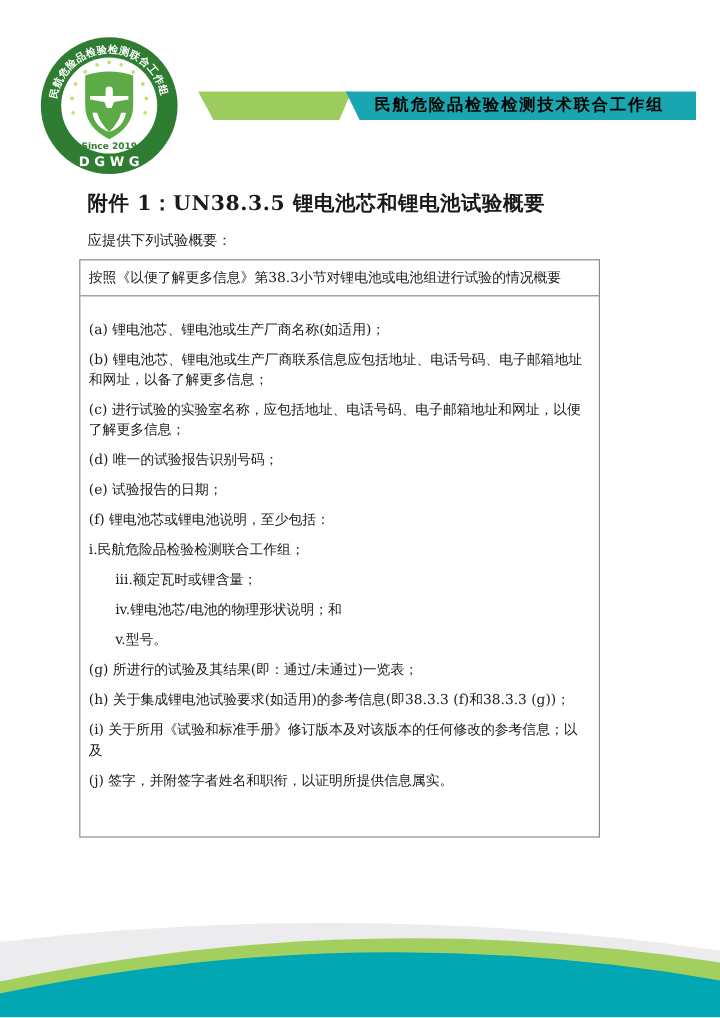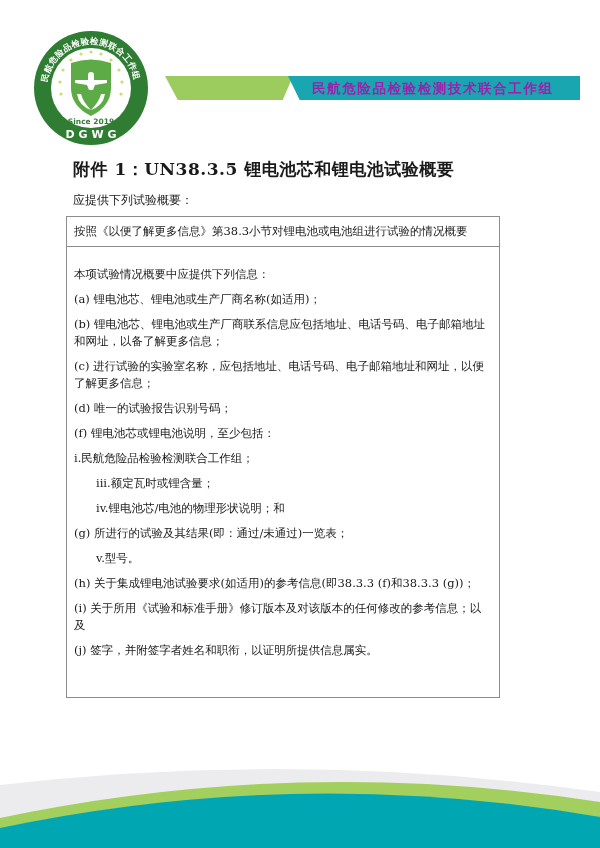--- a/index.html
+++ b/index.html
@@ -3,21 +3,21 @@
 <meta charset="utf-8">
 <style>
   html, body { margin:0; padding:0; }
   body { width:600px; height:848px; position:relative; background:#ffffff; overflow:hidden;
          font-family:"DejaVu Serif","Liberation Serif",serif; color:#1a1a1a; }
   .logo { position:absolute; left:33px; top:30px; width:116px; height:116px; }
   .band-green { position:absolute; left:165px; top:76px; width:128px; height:24px; background:#9ccc5e;
                 clip-path:polygon(0 0,100% 0,92% 100%,10% 100%); }
   .band-teal { position:absolute; left:288px; top:76px; width:292px; height:24px; background:#1aa6b0;
                clip-path:polygon(0 0,100% 0,100% 100%,4% 100%); }
-  .band-text { position:absolute; left:312px; top:76px; height:24px; line-height:24px; color:#a21caf;
+  .band-text { position:absolute; left:312px; top:76px; height:24px; line-height:24px; color:#000000;
                font-family:"DejaVu Sans","Liberation Sans",sans-serif; font-weight:bold; font-size:13.5px; letter-spacing:1.6px; }
   .title { position:absolute; left:73px; top:158px; font-size:17px; font-weight:bold; letter-spacing:0.5px;text-align:right; }
   .subtitle { position:absolute; left:73px; top:192px; font-size:12px; }
   .box { position:absolute; left:66px; top:216px; width:434px; height:482px; border:1px solid #8c8c8c; box-sizing:border-box; }
   .box-head { height:29px; line-height:29px; border-bottom:1px solid #8c8c8c; padding-left:7px; font-size:11.5px; }
   .box-body { padding:19px 8px 0 7px; font-size:11.5px; line-height:17px; }
   .item { margin-bottom:8px; }
   .item.indent { padding-left:22px; }
   .footer { position:absolute; left:0; bottom:0; width:600px; height:118px; }
 </style>
@@ -57,32 +57,32 @@
 <div class="band-green"></div>
 <div class="band-teal"></div>
 <div class="band-text">民航危险品检验检测技术联合工作组</div>
 
 <div class="title">附件 1：UN38.3.5 锂电池芯和锂电池试验概要</div>
 <div class="subtitle">应提供下列试验概要：</div>
 
 <div class="box">
   <div class="box-head">按照《以便了解更多信息》第38.3小节对锂电池或电池组进行试验的情况概要</div>
   <div class="box-body">
-    <div class="item">本项试验情况概要中应提供下列信息：</div>
     <div id="items">
         <div class="item">(a) 锂电池芯、锂电池或生产厂商名称(如适用)；</div>
         <div class="item">(b) 锂电池芯、锂电池或生产厂商联系信息应包括地址、电话号码、电子邮箱地址和网址，以备了解更多信息；</div>
         <div class="item">(c) 进行试验的实验室名称，应包括地址、电话号码、电子邮箱地址和网址，以便了解更多信息；</div>
         <div class="item">(d) 唯一的试验报告识别号码；</div>
+        <div class="item">(e) 试验报告的日期；</div>
         <div class="item">(f) 锂电池芯或锂电池说明，至少包括：</div>
         <div class="item">i.民航危险品检验检测联合工作组；</div>
         <div class="item indent">iii.额定瓦时或锂含量；</div>
         <div class="item indent">iv.锂电池芯/电池的物理形状说明；和</div>
+        <div class="item indent">v.型号。</div>
         <div class="item">(g) 所进行的试验及其结果(即：通过/未通过)一览表；</div>
-        <div class="item indent">v.型号。</div>
         <div class="item">(h) 关于集成锂电池试验要求(如适用)的参考信息(即38.3.3 (f)和38.3.3 (g))；</div>
         <div class="item">(i) 关于所用《试验和标准手册》修订版本及对该版本的任何修改的参考信息；以及</div>
         <div class="item">(j) 签字，并附签字者姓名和职衔，以证明所提供信息属实。</div>
       </div>
   </div>
 </div>
 
 <svg class="footer" viewBox="0 0 600 118" preserveAspectRatio="none">
   <path d="M0,55 Q300,20 600,62 L600,118 L0,118 Z" fill="#ececee"></path>
   <path d="M0,88 Q300,25 600,72 L600,118 L0,118 Z" fill="#a2cf5e"></path>

